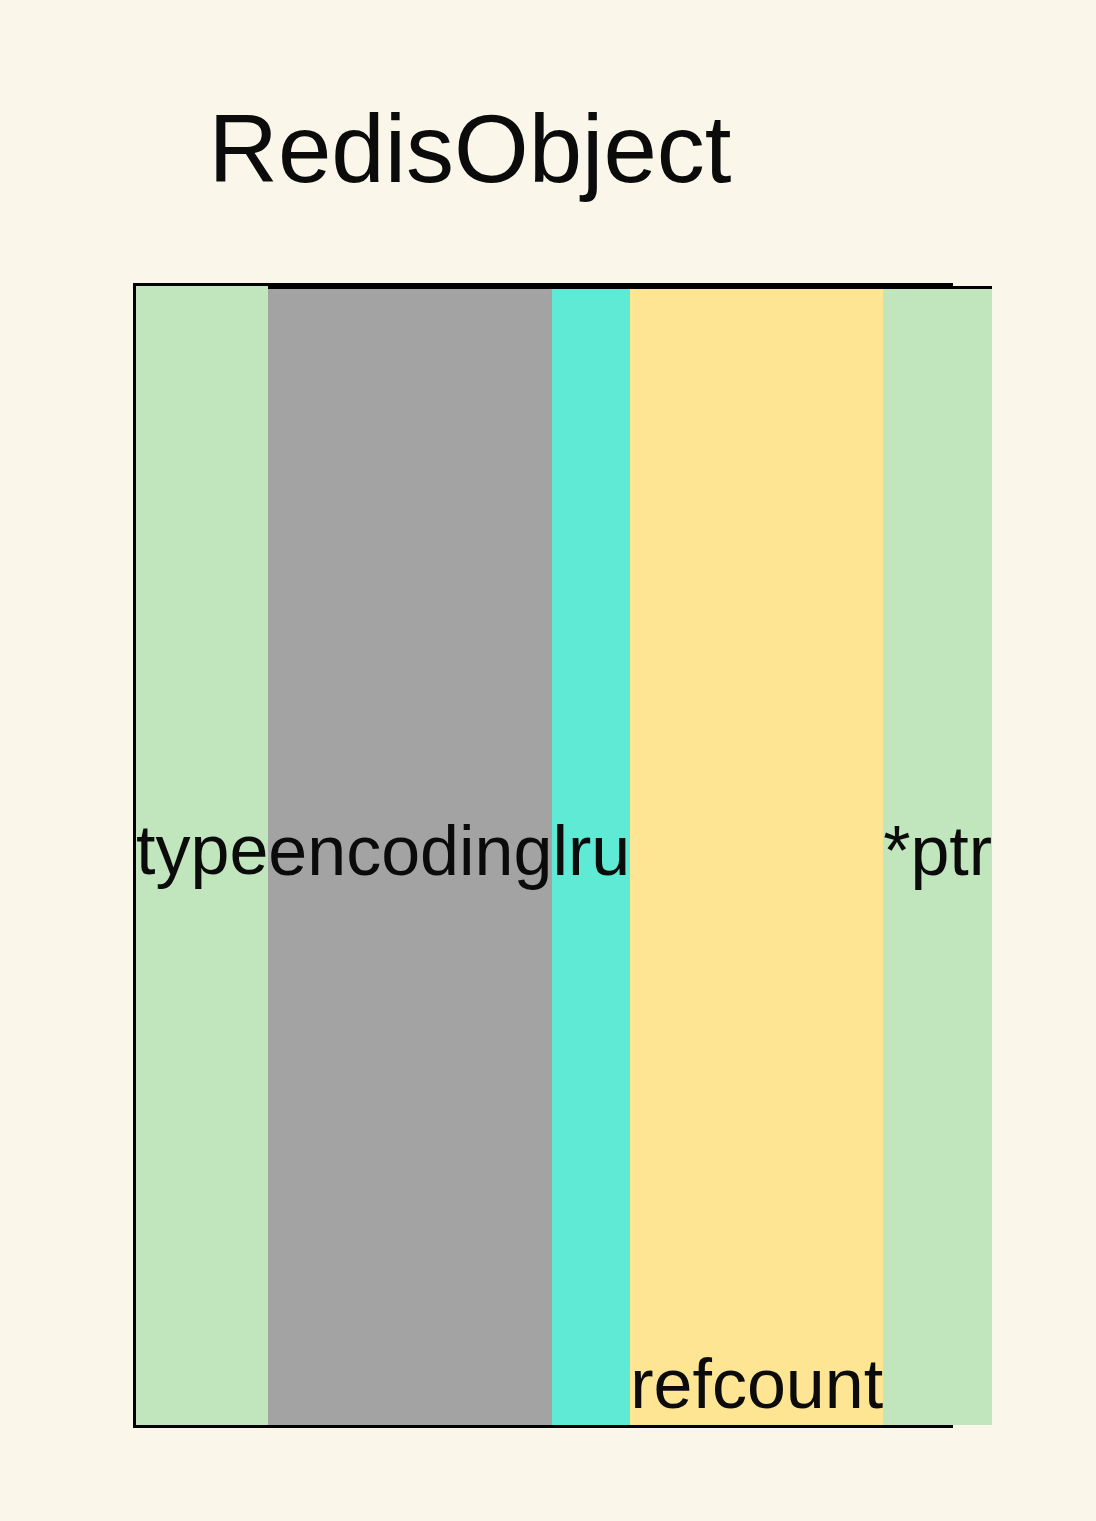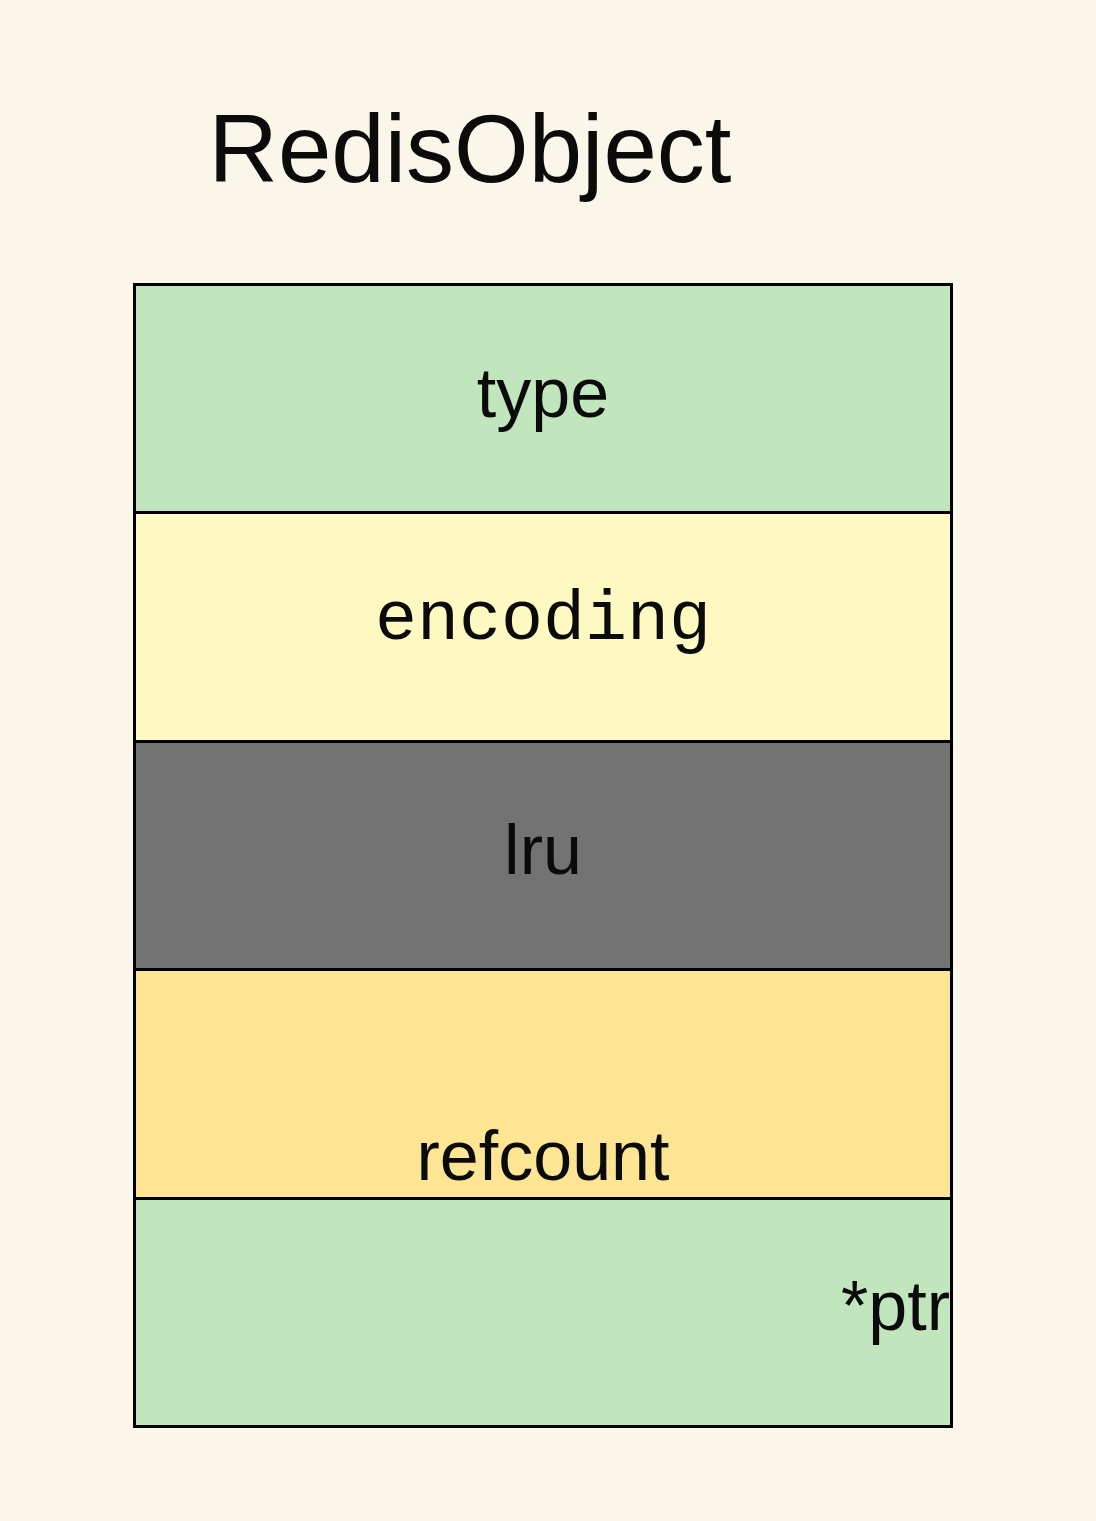--- a/index.html
+++ b/index.html
@@ -29,21 +29,20 @@
   }
   .struct {
     position: absolute;
     left: 133px;
     top: 283px;
     width: 820px;
     height: 1145px;
     box-sizing: border-box;
     border: 3px solid #000000;
     display: flex;
-    flex-direction: column;
   }
   .struct-row {
     flex: 1 1 0;
     display: flex;
     align-items: center;
     justify-content: center;
     box-sizing: border-box;
   }
   .struct-row + .struct-row {
     border-top: 3px solid #000000;
@@ -57,24 +56,24 @@
 </style>
 </head>
 <body>
 
 <h1 class="title">RedisObject</h1>
 
 <div class="struct">
 <div class="struct-row" style="background: rgb(193, 229, 189);">
       <span class="struct-row-label">type</span>
     </div>
-    <div class="struct-row" style="background: #fef9c3; font-family: Liberation Mono, monospace;">
+    <div class="struct-row" style="background: #a3a3a3;">
       <span class="struct-row-label">encoding</span>
     </div>
-    <div class="struct-row" style="background: #737373;">
+    <div class="struct-row" style="background: #5eead4;">
       <span class="struct-row-label">lru</span>
     </div>
     <div class="struct-row" style="background: rgb(253, 229, 147); align-items: flex-end;">
       <span class="struct-row-label">refcount</span>
     </div>
     <div class="struct-row" style="background: rgb(193, 229, 189); justify-content: flex-end;">
       <span class="struct-row-label">*ptr</span>
     </div>
   </div>
 

